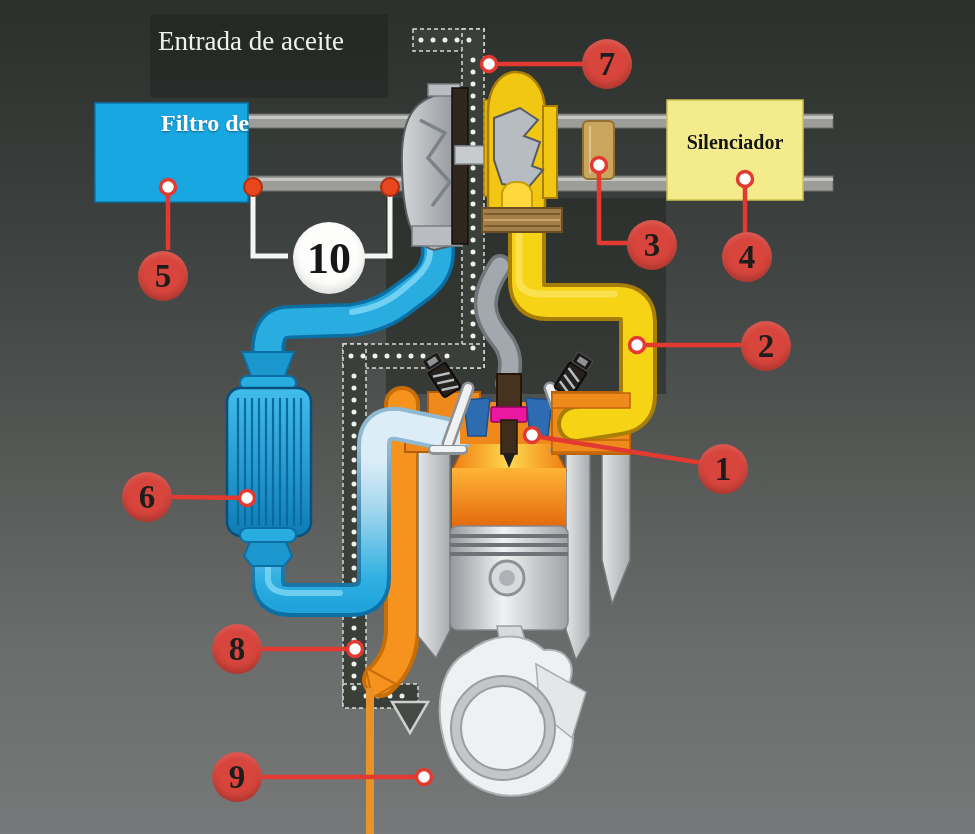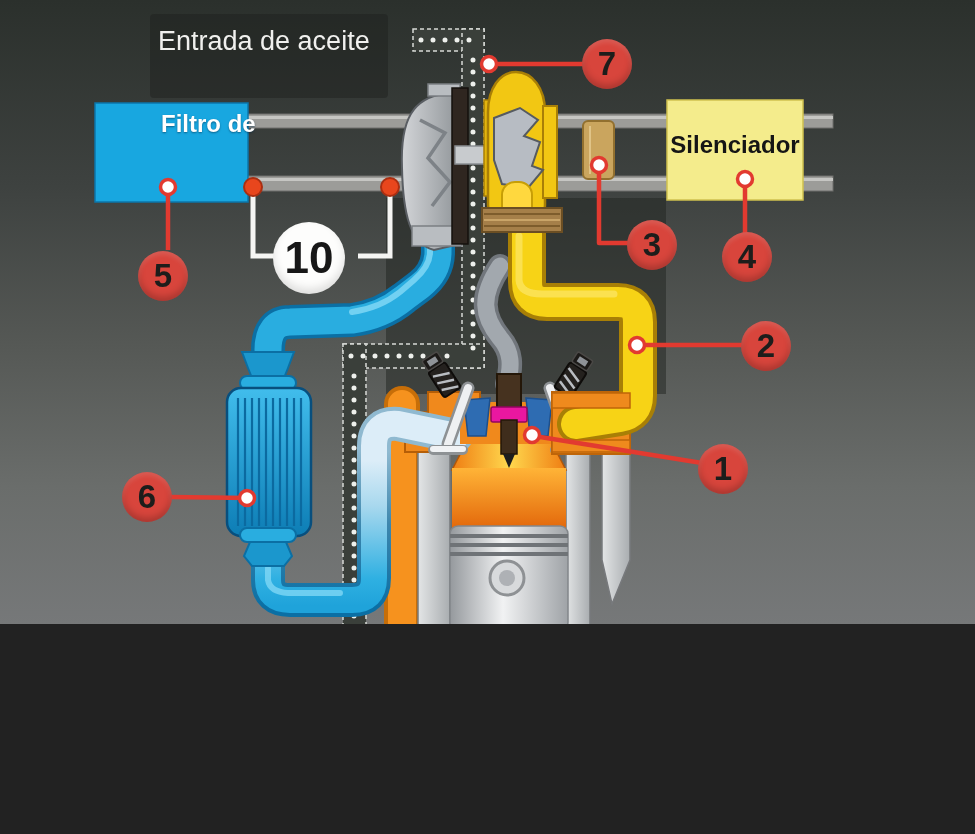--- a/index.html
+++ b/index.html
@@ -1,25 +1,25 @@
 <!DOCTYPE html>
 <html><head>
 <meta charset="utf-8">
 <style>
   html,body{margin:0;padding:0;background:#222;}
   .stage{
-    position:relative;width:975px;height:624px;overflow:hidden;
-    font-family:Liberation Sans, sans-serif;
+    position:relative;width:975px;height:834px;overflow:hidden;
+    font-family:Liberation Serif, serif;
     background:linear-gradient(180deg,#2b302c 0%,#3e4240 30%,#555855 55%,#6a6d6b 78%,#767879 100%);
   }
   .stage svg{position:absolute;left:0;top:0;}
   .txt{position:absolute;white-space:nowrap;}
   .oil-label{left:158px;top:24px;font-size:27px;line-height:34px;color:#f0f0ee;}
   .filter-label{left:113px;top:108px;font-size:24px;line-height:31px;font-weight:bold;color:#ffffff;text-shadow:0 1px 2px rgba(0,40,70,.55);margin-left:48px;}
-  .muffler-label{left:667px;top:131px;width:136px;text-align:center;font-size:24px;font-weight:bold;color:#151515;}
+  .muffler-label{left:667px;top:131px;width:136px;text-align:center;font-size:20px;font-weight:bold;color:#151515;}
   .carter-label{left:272px;top:779px;font-size:31px;font-weight:bold;color:#f5f5f3;text-shadow:1px 2px 2px rgba(0,0,0,.55);}
   .callout{
     position:absolute;width:50px;height:50px;border-radius:50%;
     background:#d8453c;color:#1d1d1b;font-weight:bold;font-size:33px;
     display:flex;align-items:center;justify-content:center;
     box-shadow:inset 0 -4px 7px rgba(0,0,0,.22), inset 0 3px 5px rgba(255,255,255,.15);
   }
   .callout.white{
     width:72px;height:72px;background:#fdfdfc;font-size:44px;color:#171717;
     box-shadow:inset 0 -5px 8px rgba(0,0,0,.12);
@@ -312,17 +312,17 @@
     </div>
 <div class="callout" style="left:582px;top:39px;">
       <span>7</span>
     </div>
 <div class="callout" style="left:212px;top:624px;">
       <span>8</span>
     </div>
 <div class="callout" style="left:212px;top:752px;">
       <span>9</span>
     </div>
-<div class="callout white" style="left:273px;top:222px;">
+<div class="callout white" style="left:293px;top:222px;">
       <span>10</span>
     </div>
 
 </div>
 
 </body></html>

